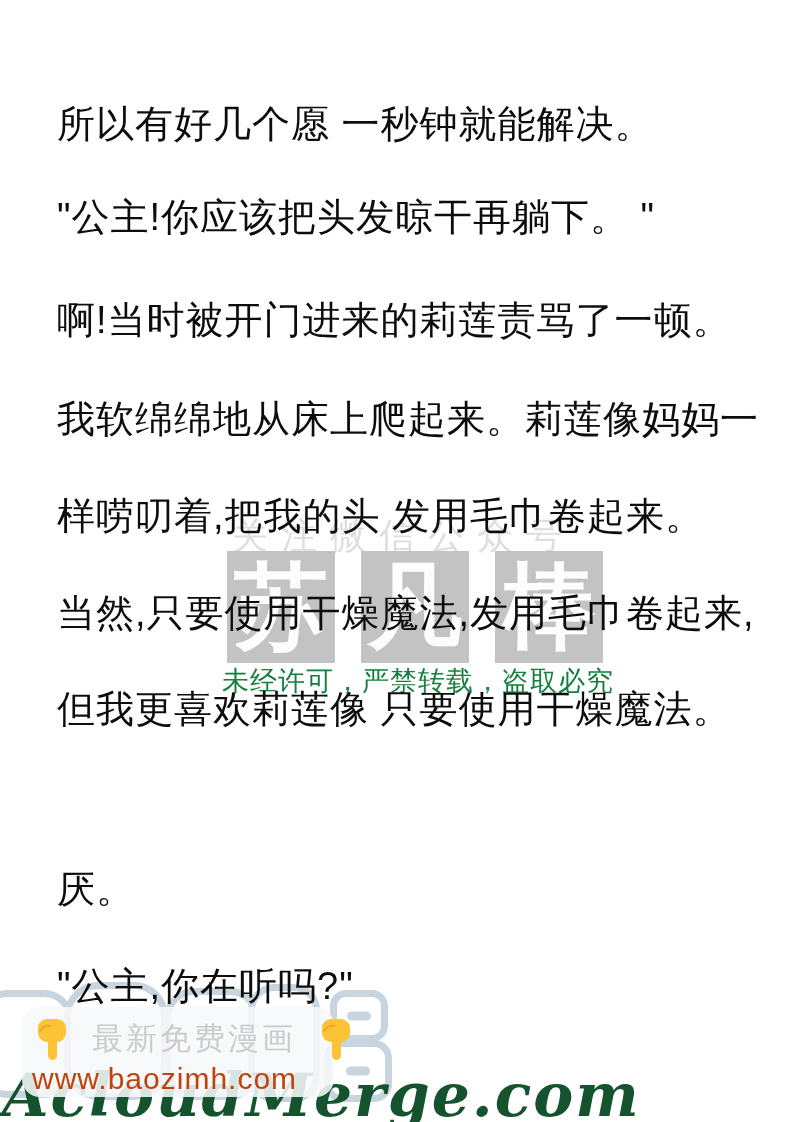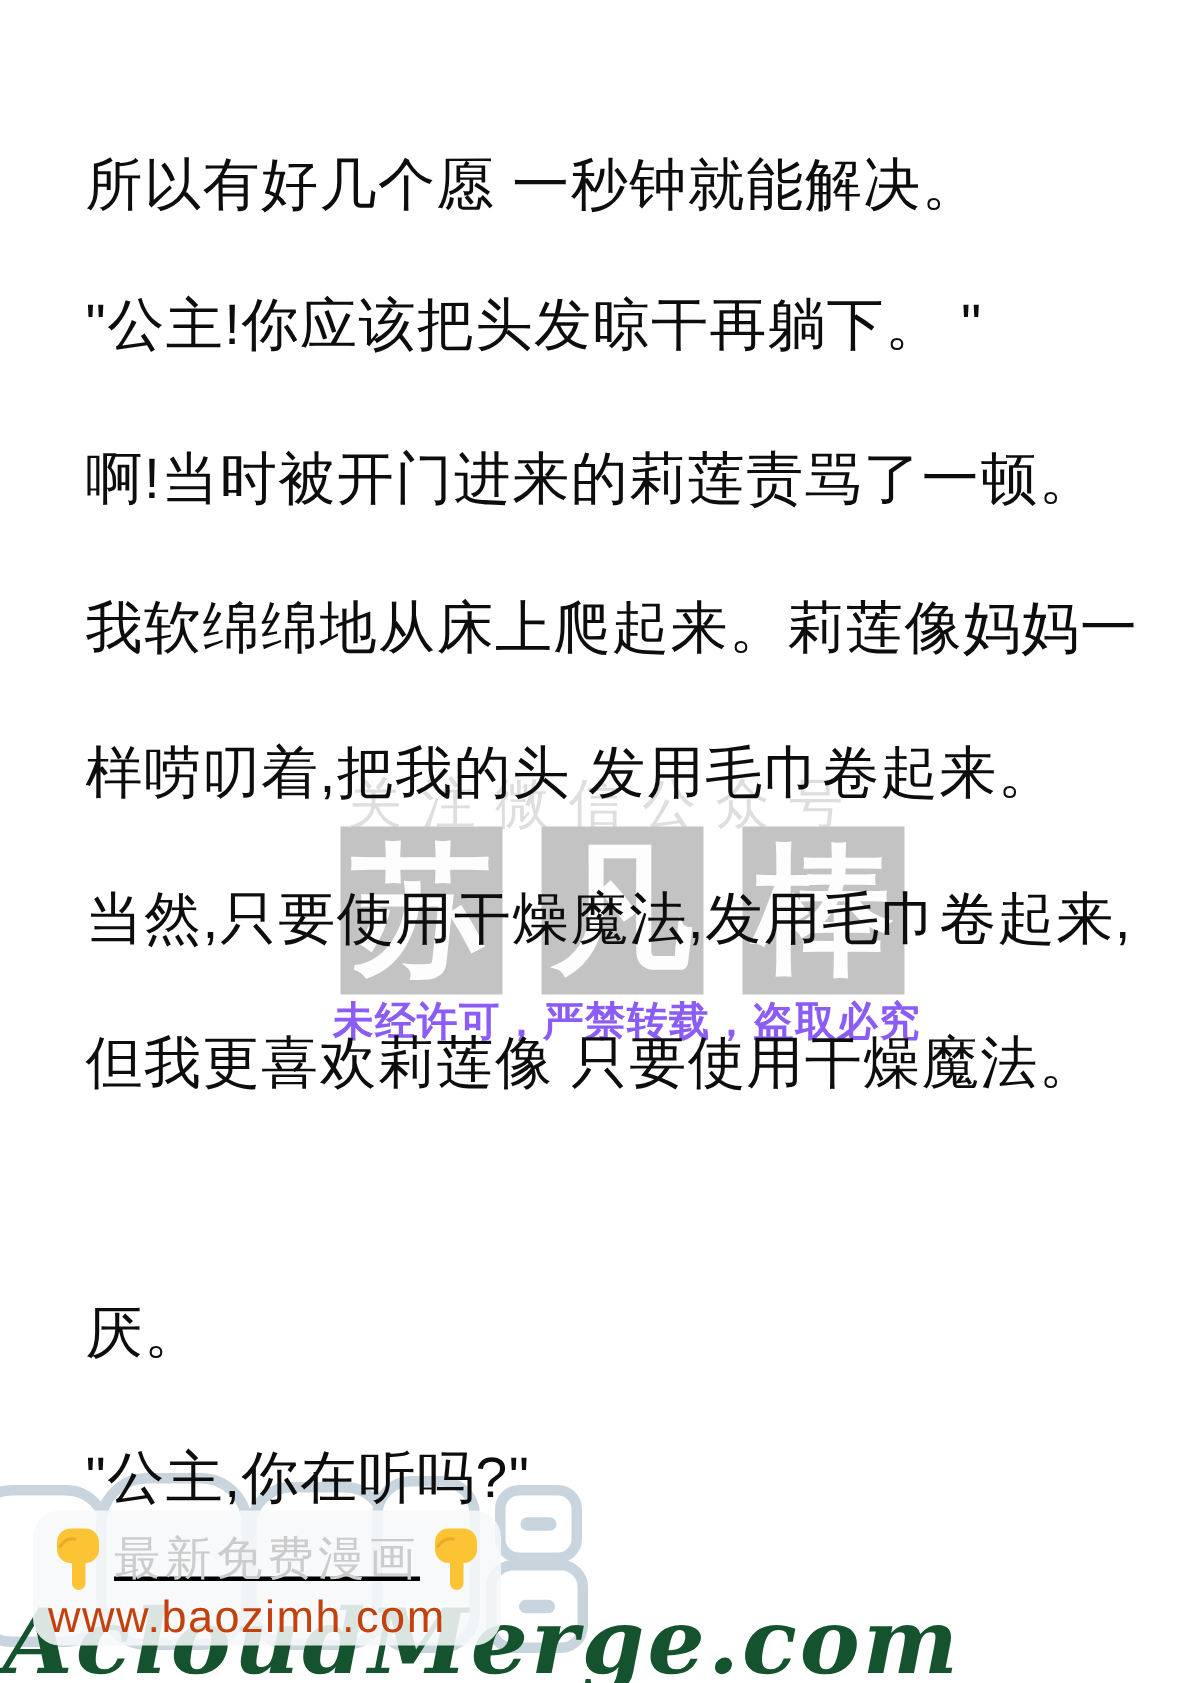--- a/index.html
+++ b/index.html
@@ -25,21 +25,21 @@
     position:absolute; left:227px; top:551px; z-index:1;
     display:flex; gap:26px;
   }
   .wm-block {
     width:108px; height:112px; background:#c3c3c3;
     color:#fdfdfd; font-size:94px; font-weight:700; line-height:1;
     display:flex; align-items:center; justify-content:center;
   }
   .wm-notice {
     position:absolute; left:222px; top:663px; z-index:1;
-    font-size:27px; color:#8b5cf6; letter-spacing:1px; white-space:pre;font-weight:bold;
+    font-size:27px; color:#15803d; letter-spacing:1px; white-space:pre;
   }
 
   
   .bubble {
     position:absolute; z-index:1; background:#ffffff;
     border:7px solid #c9d5de; border-radius:30px; box-sizing:border-box;
   }
   .bubble-dash {
     position:absolute; left:50%; top:50%; transform:translate(-50%,-50%);
     width:24px; height:9px; background:#c9d5de; border-radius:5px;
@@ -53,22 +53,22 @@
     color:#14532d; letter-spacing:2px; white-space:pre;
   }
 
   
   .badge {
     position:absolute; left:22px; top:1007px; width:312px; height:90px;
     background:rgba(246,248,249,0.88); border-radius:18px; z-index:3;
     box-sizing:border-box;
   }
   .badge-row1 {
-    display:flex; align-items:center; gap:8px;
-    margin:9px 0 0 14px; height:46px;text-decoration:underline;
+    display:flex; align-items:center; gap:24px;
+    margin:9px 0 0 14px; height:46px;
   }
   .badge-promo { font-size:31px; color:#cccccc; letter-spacing:3px; white-space:pre; }
   .badge-url   { font-size:30px; color:#c2410c; letter-spacing:1px; margin:0 0 16px 10px; white-space:pre; }
   .hand-icon { width:32px; height:44px; flex:0 0 auto; }
 </style>
 </head>
 <body>
 
 <div class="page">
 

